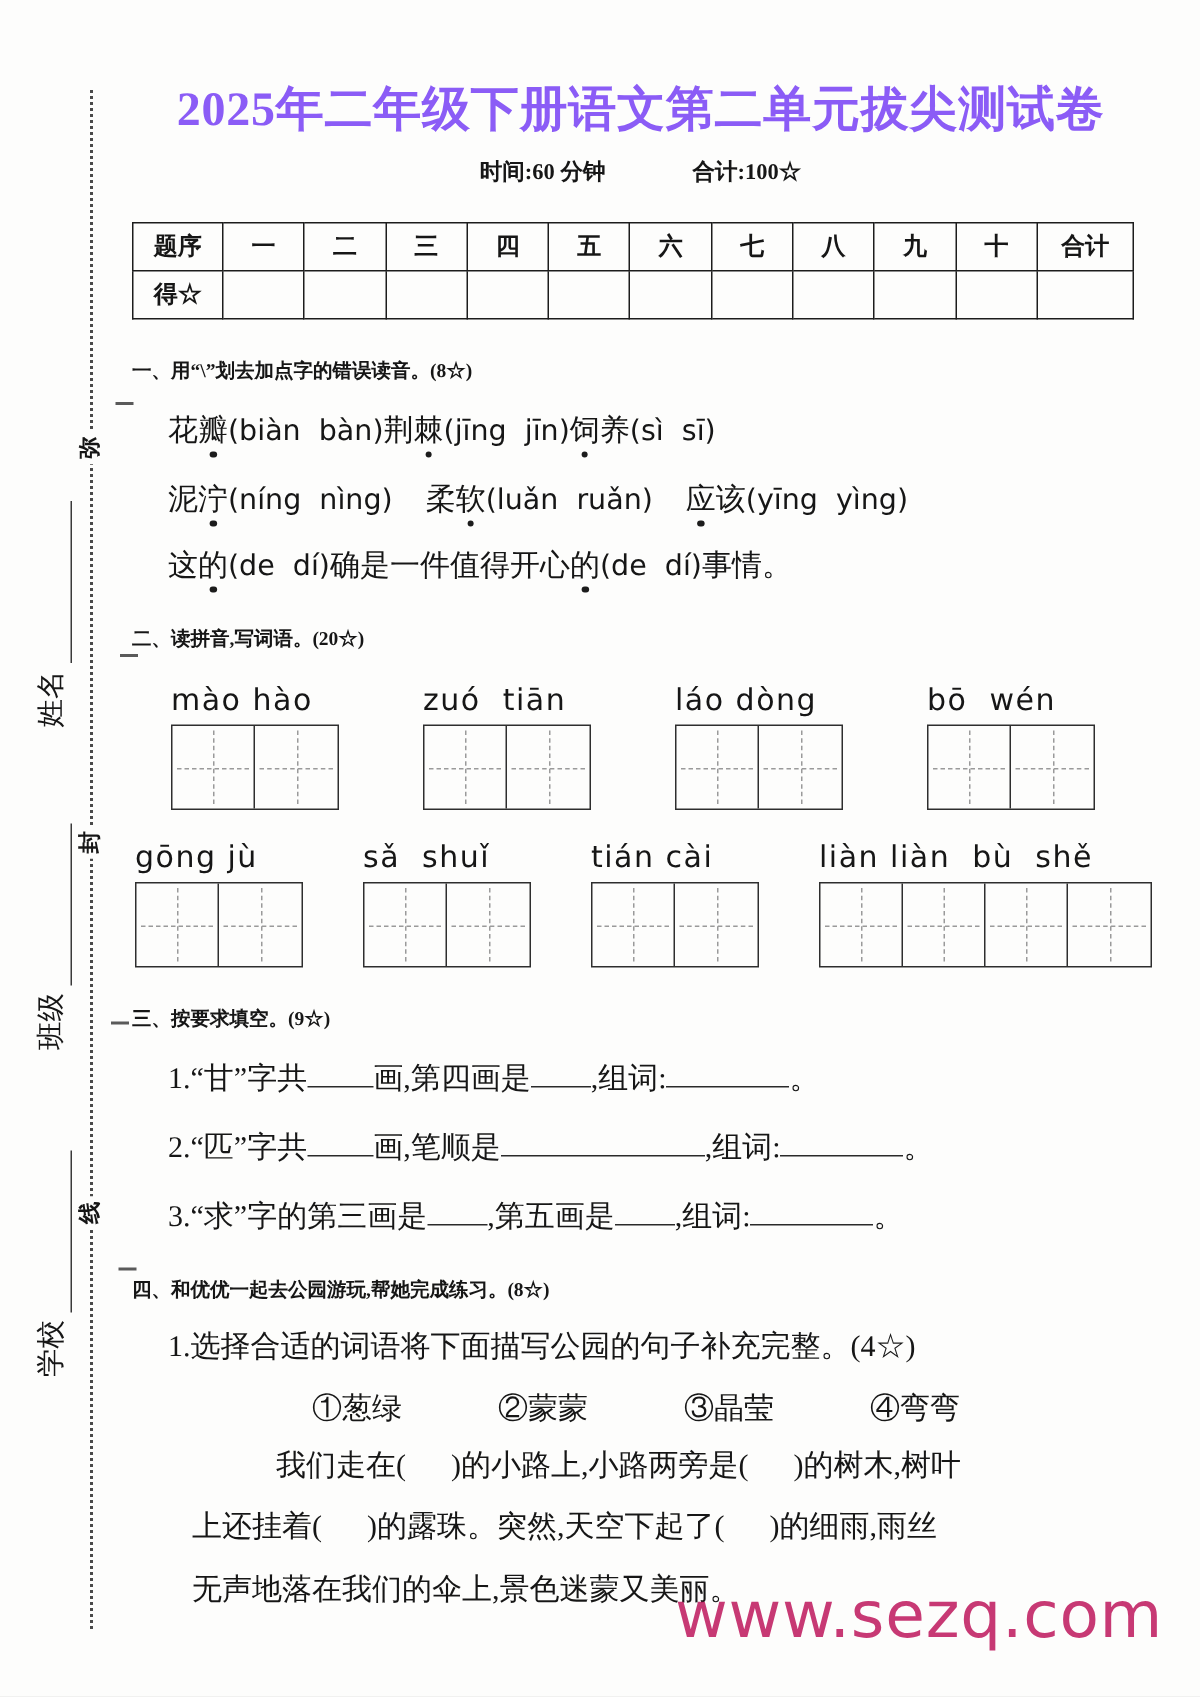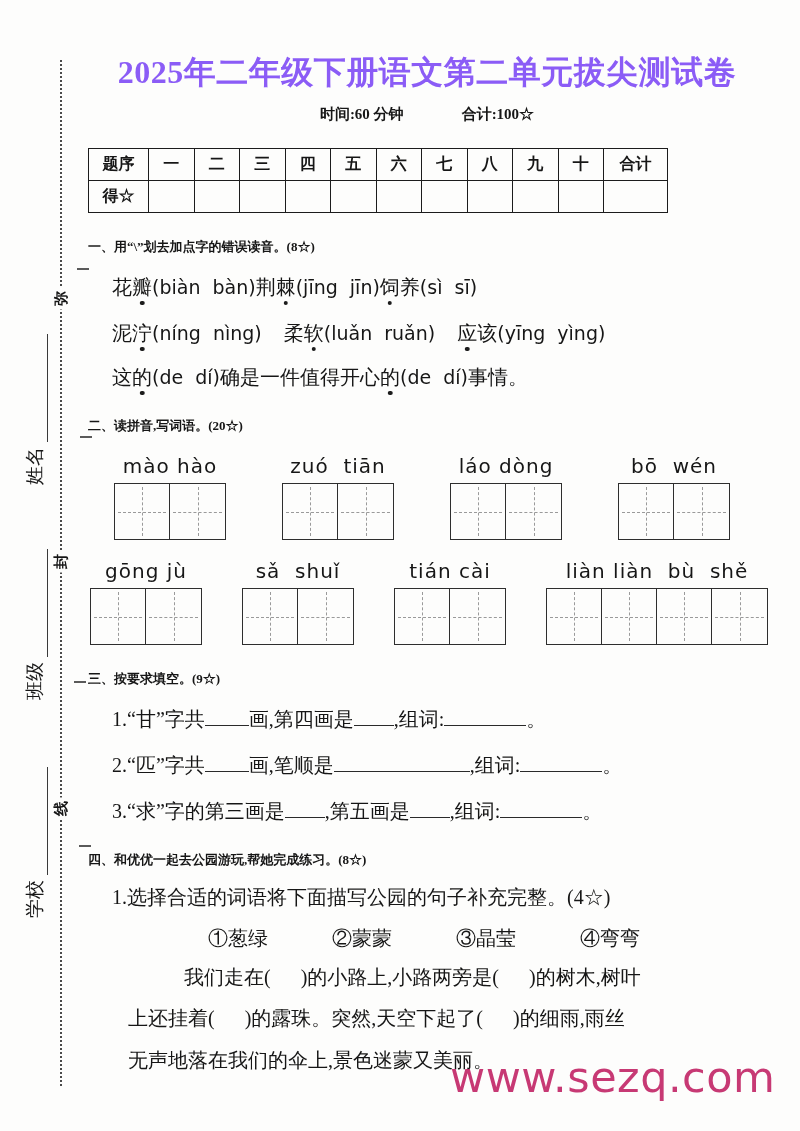--- a/index.html
+++ b/index.html
@@ -35,21 +35,21 @@
   .title {
     font-size:32px; font-weight:bold; text-align:center;
     letter-spacing:0.5px; color:#8b5cf6; line-height:1.25;
   }
   .meta {
     display:flex; justify-content:center; gap:58px;
     font-size:15px; font-weight:bold; margin-top:13px;
   }
   
   .score-table {
-    border-collapse:collapse; width:580px; margin-top:24px;
+    border-collapse:collapse; width:668px; margin-top:24px;
     table-layout:fixed;
   }
   .score-table td {
     border:1.6px solid #1c1c1c; height:32px; text-align:center;
     font-size:16px; font-weight:bold; padding:0;
   }
   .score-table .c0 { width:60px; } .score-table .c11 { width:64px; }
   
   .sec-heading { font-size:13px; font-weight:bold; margin-top:25px; }
   .s1row { display:flex; margin:17px 0 0 24px; font-size:20px; line-height:1.45; }
@@ -59,21 +59,21 @@
   .dotted::after {
     content:""; position:absolute; left:50%; transform:translateX(-50%);
     bottom:-7px; width:4.5px; height:4.5px; border-radius:50%; background:#1c1c1c;
   }
   .py { font-family:"DejaVu Sans", sans-serif; white-space:pre; font-size:19px; }
   
   .pyrow { display:flex; margin-top:19px; }
   .pyrow.row1 { margin-left:26px; gap:56px; }
   .pyrow.row2 { margin-left:2px; gap:40px; }
   .pylabel {
-    font-family:"DejaVu Sans", sans-serif; font-size:20px; text-align:center;
+    font-family:"DejaVu Sans", sans-serif; font-size:20px; 
     margin-bottom:5px; letter-spacing:1px; white-space:pre;
   }
   .pybox { display:flex; border:1.7px solid #2e2e2e; width:max-content; margin:0 auto; }
   .cell { width:55px; height:55px; border-right:1.7px solid #2e2e2e; position:relative; }
   .cell:last-child { border-right:none; }
   .cell::before {
     content:""; position:absolute; top:3px; bottom:3px; left:50%;
     border-left:1px dashed #9a9a9a;
   }
   .cell::after {

